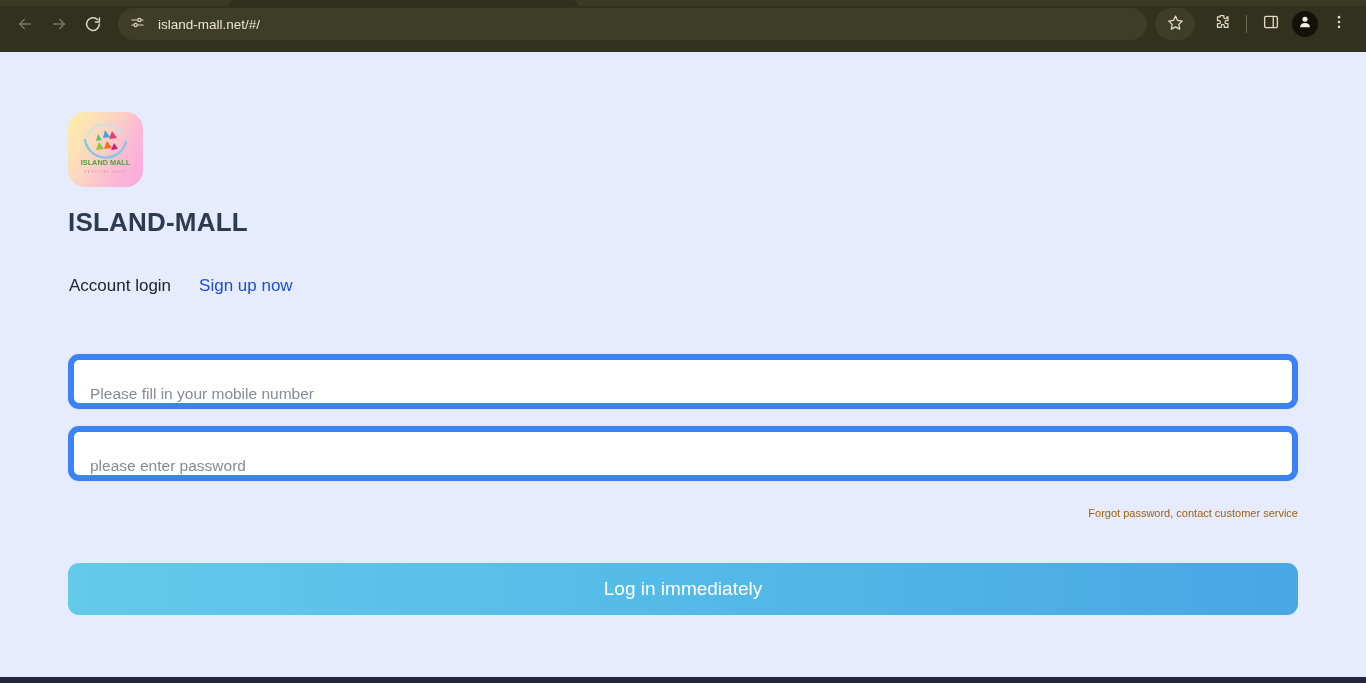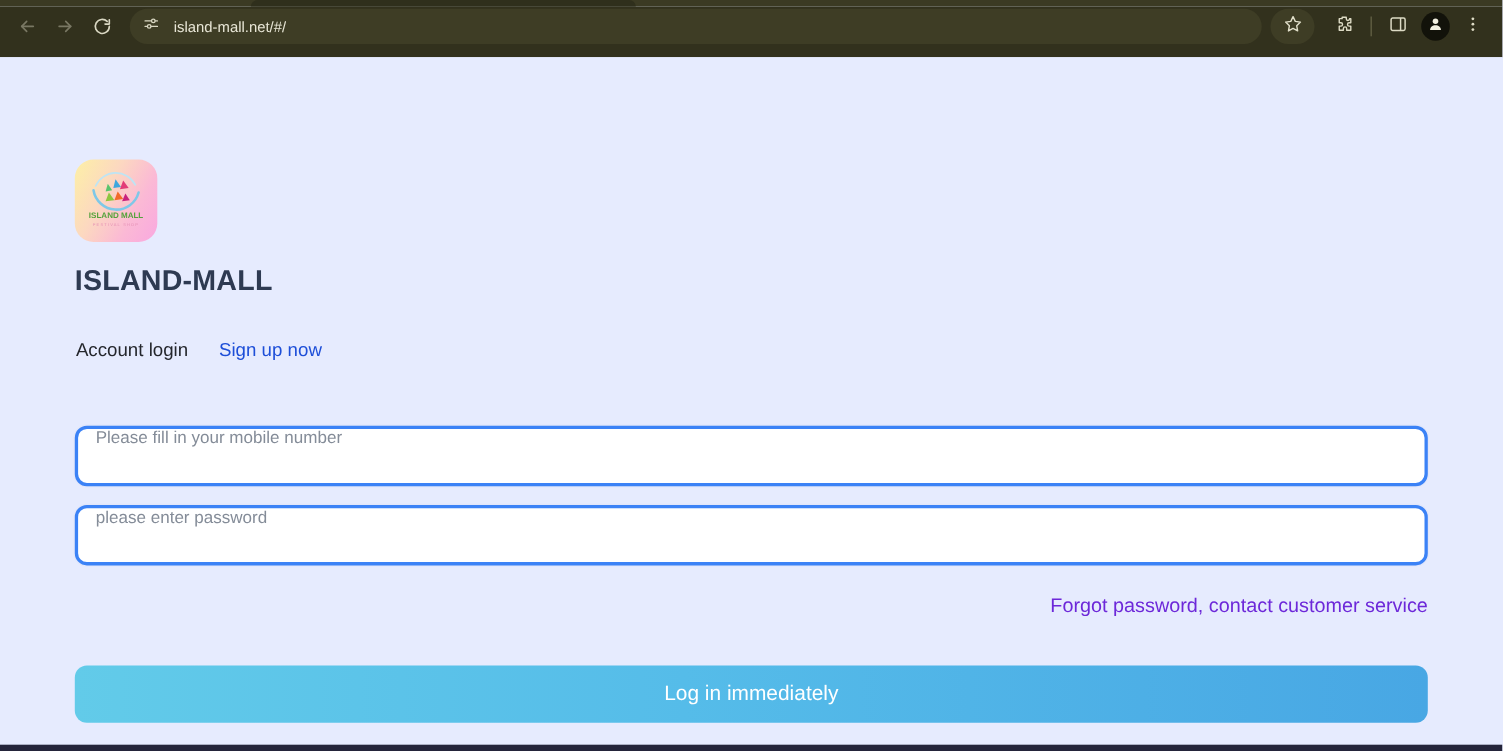--- a/index.html
+++ b/index.html
@@ -135,21 +135,20 @@
     position: absolute;
     left: 0;
     bottom: 0;
     width: 100%;
     height: 6px;
     background: #24243a;
   }
 
   .content {
     padding: 60px 68px 0 68px;
-    margin-top: 33px;
   }
 
   
   .brand-logo {
     width: 75px;
     height: 75px;
     border-radius: 17px;
     background: linear-gradient(118deg, #fdf0a6 0%, #fcd8c0 38%, #fbb9d5 70%, #f9a8e0 100%);
     position: relative;
     overflow: hidden;
@@ -197,24 +196,24 @@
   }
 
   
   .form-area {
     margin-top: 52px;
   }
   .field {
     width: 1230px;
     height: 55px;
     background: #ffffff;
-    border: 3px solid #3b82f6;
+    border: 6px solid #3b82f6;
     border-radius: 11px;
     display: flex;
-    align-items: flex-start;
+    align-items: flex-end;
     padding: 0 16px;
     box-shadow: 0 0 0 1px rgba(210,216,240,0.25);
   }
   .field + .field { margin-top: 17px; }
   .field input {
     width: 100%;
     border: none;
     outline: none;
     background: transparent;
     font-family: "Liberation Sans", sans-serif;
@@ -226,22 +225,22 @@
     font-size: 15.5px;
   }
 
   .helper-row {
     width: 1230px;
     margin-top: 26px;
     display: flex;
     justify-content: flex-end;
   }
   .helper-link {
-    font-size: 18px;
-    color: #6d28d9;
+    font-size: 11px;
+    color: #a16207;
     text-decoration: none;
   }
 
   .submit-btn {
     width: 1230px;
     height: 52px;
     margin-top: 44px;
     border: none;
     border-radius: 11px;
     background: linear-gradient(90deg, #62cbe9 0%, #55bce9 45%, #48a7e4 100%);

